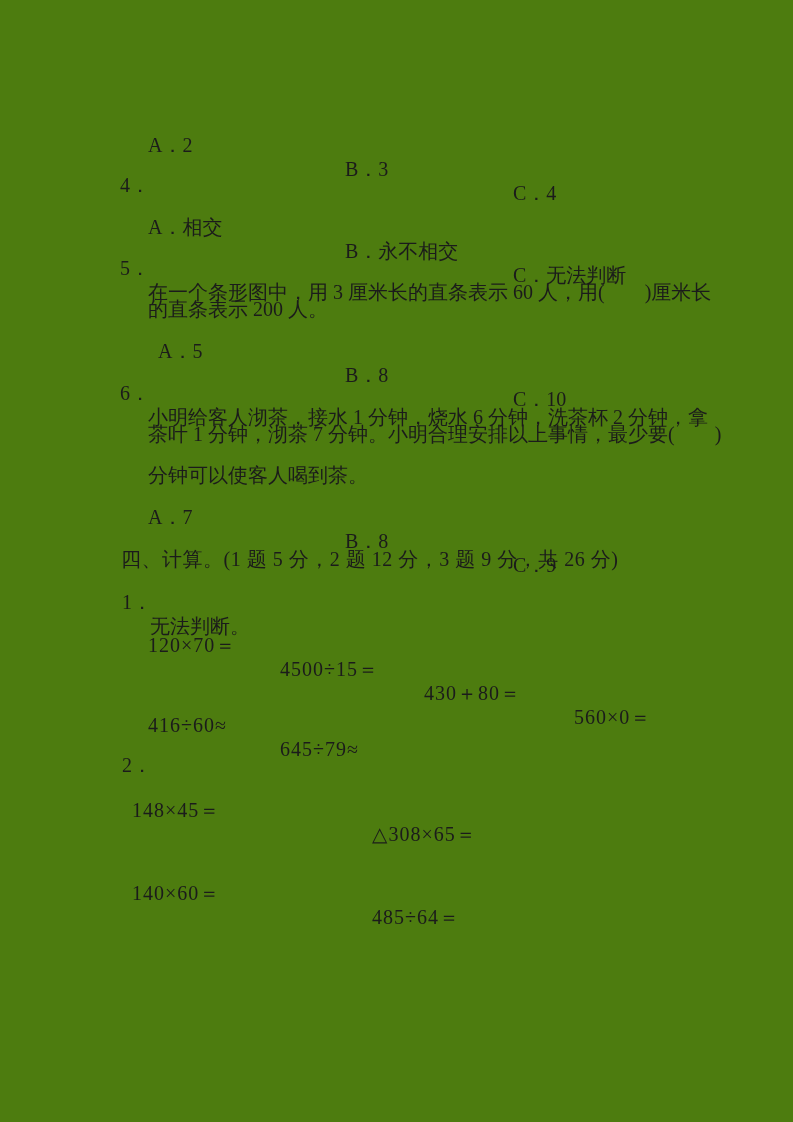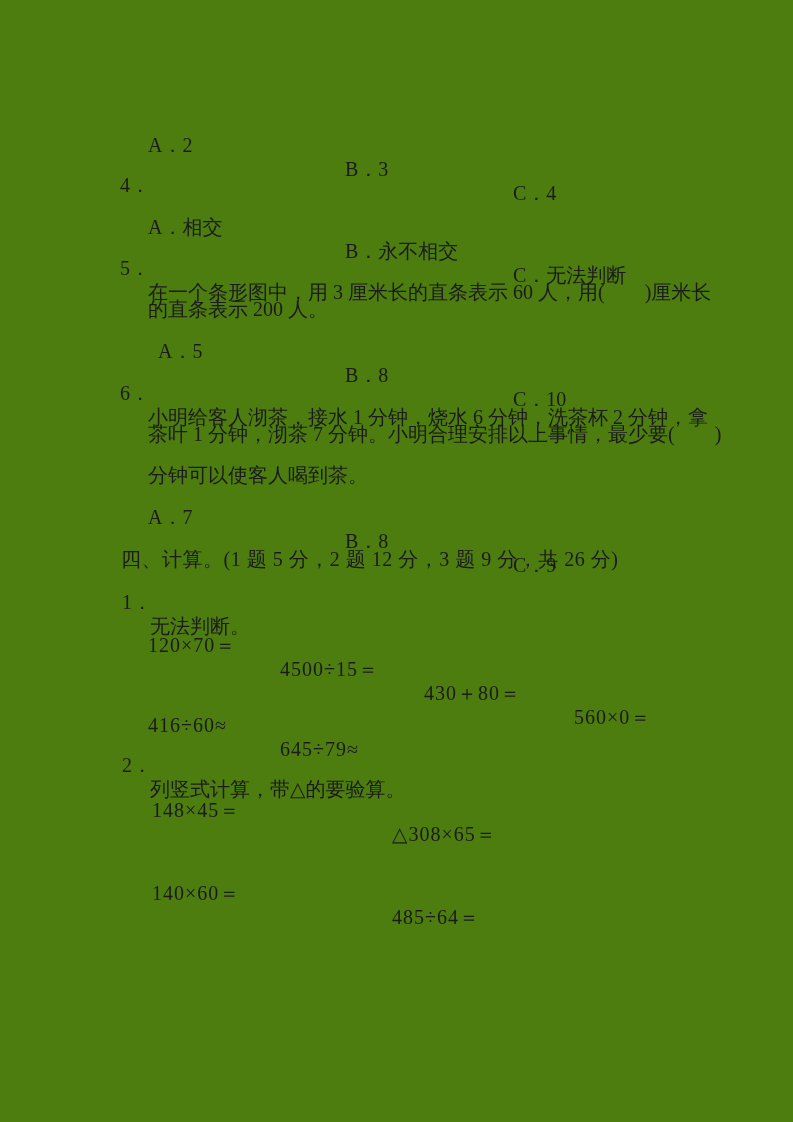--- a/index.html
+++ b/index.html
@@ -25,22 +25,22 @@
   .num{left:120px;}
   .txt{left:148px;}
   .opt-a{left:148px;}
   .opt-b{left:345px;}
   .opt-c{left:513px;}
   .sec{left:121px;letter-spacing:0.5px;}
   .c1{left:148px;}
   .c2{left:280px;}
   .c3{left:424px;}
   .c4{left:562px;margin-left:12px;}
-  .vl{left:152px;}
-  .vr{left:372px;margin-left:20px;}
+  .vl{left:132px;}
+  .vr{left:372px;}
   .eq{letter-spacing:1px;font-family:Liberation Serif, serif;}
 </style>
 </head>
 <body>
 
 <div id="page">
 
   <div class="line" style="top:109px">
     <span class="opt-a">A．2</span>
     <span class="opt-b">B．3</span>
@@ -99,21 +99,20 @@
     <span class="c3 eq">430＋80＝</span>
     <span class="c4 eq">560×0＝</span>
   </div>
   <div class="line" style="top:689px">
     <span class="c1 eq">416÷60≈</span>
     <span class="c2 eq">645÷79≈</span>
   </div>
 
   <div class="line" style="top:729px">
     <span class="num" style="left:122px">2．</span>
-    <span class="txt" style="left:150px">列竖式计算，带△的要验算。</span>
   </div>
   <div class="line" style="top:774px">
     <span class="vl eq">148×45＝</span>
     <span class="vr eq">△308×65＝</span>
   </div>
   <div class="line" style="top:857px">
     <span class="vl eq">140×60＝</span>
     <span class="vr eq">485÷64＝</span>
   </div>
 

